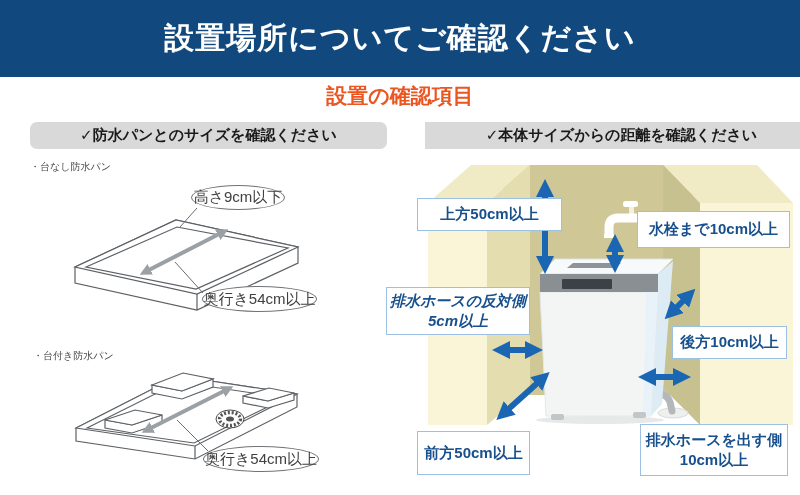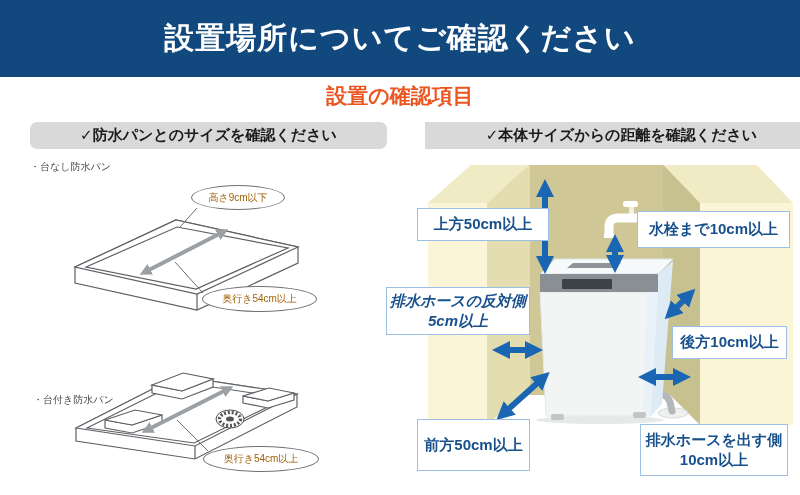--- a/index.html
+++ b/index.html
@@ -17,38 +17,38 @@
     color:#ea5520; font-size:21px; font-weight:bold; }
 
   .section-bar { top:122px; height:27px; background:#d9d9d9;
     display:flex; align-items:center; justify-content:center;
     font-size:15px; font-weight:bold; color:#1a1a1a; }
   #left-section-bar  { left:30px;  width:357px;border-radius:7px; }
   #right-section-bar { left:425px; width:393px; }
 
   .pan-label { font-size:10px; color:#4a4a4a; }
   #pan1-label { left:30px; top:160px; }
-  #pan2-label { left:33px; top:349px;margin-top:44px; }
+  #pan2-label { left:33px; top:349px; }
 
   .callout { border:1px solid #6f7377; border-radius:50%; background:#fff;
     display:flex; align-items:center; justify-content:center;
-    font-size:10px; color:#a16207; white-space:nowrap; }
+    font-size:15px; color:#404040; white-space:nowrap; }
   #callout-height     { left:191px; top:185px; width:94px;  height:25px; }
   #callout-depth-pan1 { left:202px; top:286px; width:115px; height:26px; }
   #callout-depth-pan2 { left:203px; top:446px; width:116px; height:26px; }
 
   .mlabel { background:#fff; border:1px solid #9cc0e4;
     display:flex; flex-direction:column; align-items:center; justify-content:center;
     color:#17508c; font-size:15px; font-weight:bold; line-height:1.35;
     text-align:center; white-space:nowrap; }
-  #label-top-clearance    { left:417px; top:208px; width:132px; height:33px; }
+  #label-top-clearance    { left:417px; top:198px; width:145px; height:33px; }
   #label-faucet-clearance { left:637px; top:211px; width:153px; height:37px; }
   #label-opposite-side    { left:386px; top:287px; width:144px; height:48px;font-style:italic; }
   #label-rear-clearance   { left:672px; top:326px; width:115px; height:33px; }
-  #label-front-clearance  { left:417px; top:419px; width:113px; height:52px; }
+  #label-front-clearance  { left:417px; top:431px; width:113px; height:44px; }
   #label-hose-side        { left:640px; top:424px; width:148px; height:52px; }
 
   svg#scene { left:0; top:0; }
   .pan-line { fill:none; stroke:#5d6165; stroke-width:1.2; }
   .pan-fill { fill:#ffffff; stroke:#5d6165; stroke-width:1.2; }
   .leader   { stroke:#6a6e72; stroke-width:1; }
 </style>
 </head>
 <body>
 

